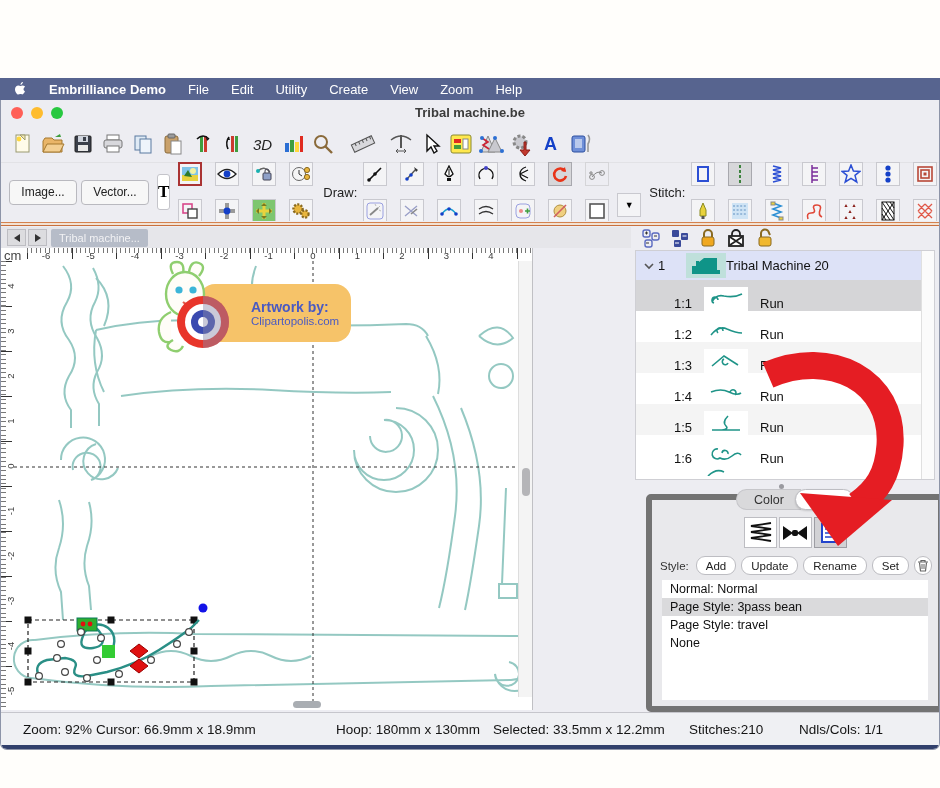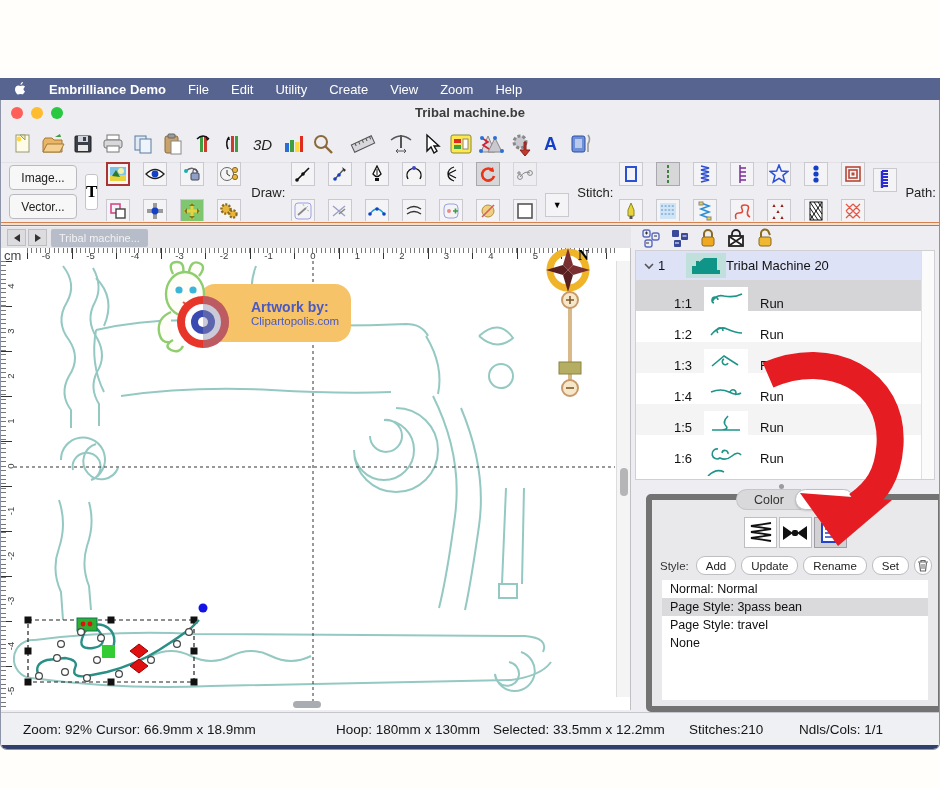--- a/index.html
+++ b/index.html
@@ -16,21 +16,21 @@
   .light{width:12px;height:12px;border-radius:50%}
   .title{position:absolute;left:0;top:5px;width:100%;text-align:center;font-size:13px;font-weight:bold;color:#3c3c3c}
   
   .toolbar1{position:absolute;left:0;top:26px;width:100%;height:37px;background:#ededf2;display:flex;align-items:center;gap:3px;padding-left:8px;box-sizing:border-box;border-bottom:1px solid #e2e2e6}
   .tb{width:27px;height:27px;display:flex;align-items:center;justify-content:center}
   .tb svg{display:block}
   .glyph3d{font-weight:normal;font-style:italic;font-size:15px;color:#222}
   .glyphA{font-weight:bold;font-size:18px;color:#1440c8}
   
   .toolbar2{position:absolute;left:0;top:63px;width:100%;height:58px;background:#ededf2;display:flex;align-items:center;padding-left:8px;box-sizing:border-box}
-  .btncol{display:flex;flex-direction:column;gap:4px;margin-right:8px}
+  .btncol{display:flex;gap:4px;margin-right:8px}
   .pushbtn{width:66px;height:23px;background:#f7f7f7;border:1px solid #b9b9bf;border-radius:4px;font-size:12px;color:#222;display:flex;align-items:center;justify-content:center}
   .tbtn{width:30px;height:34px;background:#fff;border:1px solid #c4c4ca;border-radius:3px;display:flex;align-items:center;justify-content:center;font-family:"Liberation Serif",serif;font-weight:bold;font-size:17px;margin-right:8px}
   .grid2{display:grid;grid-template-rows:24px 24px;grid-auto-flow:column;gap:13px;margin-right:8px}
   .cell{width:24px;height:24px;border:1px solid #c9c9cf;background:#f4f4f6;display:flex;align-items:center;justify-content:center;box-sizing:border-box}
   .cell.sel{background:#d7d7da;border-color:#a8a8ae}
   .cell.selg{background:#7ec66f}
   .cell.selr{border:2px solid #a33}
   .seclabel{font-size:13px;color:#222;margin:0 6px 0 2px}
   .nncell{font-size:9px;font-weight:bold;letter-spacing:0;color:#222;border:1px solid #555;padding:0 1px;background:#fff}
   
@@ -38,21 +38,21 @@
   
   .content{position:absolute;left:0;top:127px;width:100%;height:483px;display:flex}
   .leftcol{width:630px;display:flex;flex-direction:column}
   .rightcol{width:308px;display:flex;flex-direction:column;background:#ededf2}
   .tabstrip{height:21px;background:#e6e6ea;display:flex;align-items:center;gap:2px;padding-left:6px}
   .navbtn{width:17px;height:15px;background:#dcdcdf;border:1px solid #bdbdc2;display:flex;align-items:center;justify-content:center}
   .tri-l{width:0;height:0;border-top:4px solid transparent;border-bottom:4px solid transparent;border-right:6px solid #333}
   .tri-r{width:0;height:0;border-top:4px solid transparent;border-bottom:4px solid transparent;border-left:6px solid #333}
   .doctab{height:16px;background:#b6bcc8;color:#f2f2f4;font-size:11px;padding:1px 8px;border-radius:2px;margin-left:2px;display:flex;align-items:center}
   
-  .canvas{position:relative;width:630px;height:462px;background:#fff;border-right:1px solid #c0c0c4;box-sizing:border-box;overflow:hidden}
+  .canvas{position:relative;width:532px;height:462px;background:#fff;border-right:1px solid #c0c0c4;box-sizing:border-box;overflow:hidden}
   .cmlabel{position:absolute;left:3px;top:0px;font-size:13px;color:#454545;z-index:5}
   .hruler{position:absolute;left:26px;top:0;width:592px;height:13px;z-index:4;background-image:repeating-linear-gradient(to right,#777 0 1px,transparent 1px 4.45px),repeating-linear-gradient(to right,#333 0 1px,transparent 1px 44.5px);background-size:100% 5px,100% 11px;background-repeat:no-repeat;background-position:left top,left top}
   .hruler span{position:absolute;top:2px;width:18px;margin-left:-9px;text-align:center;font-size:9.5px;color:#3a3a3a;background:transparent}
   .vruler{position:absolute;left:0;top:13px;width:13px;height:449px;z-index:4;background-image:repeating-linear-gradient(to bottom,#777 0 1px,transparent 1px 4.45px),repeating-linear-gradient(to bottom,#333 0 1px,transparent 1px 45px);background-size:5px 100%,11px 100%;background-repeat:no-repeat}
   .vruler span{position:absolute;left:1px;width:16px;height:10px;font-size:9.5px;color:#3a3a3a;transform:rotate(-90deg);text-align:center}
   .artsvg{position:absolute;left:0;top:0;z-index:1}
   .vscroll{position:absolute;right:0;top:13px;width:13px;height:436px;background:#f4f4f4;border-left:1px solid #ddd;z-index:6}
   .vthumb{position:absolute;right:2px;top:207px;width:8px;height:28px;background:#b5b5b8;border-radius:4px}
   .hthumb{position:absolute;left:292px;top:453px;width:28px;height:7px;background:#a9adb2;border-radius:4px;z-index:6}
   

